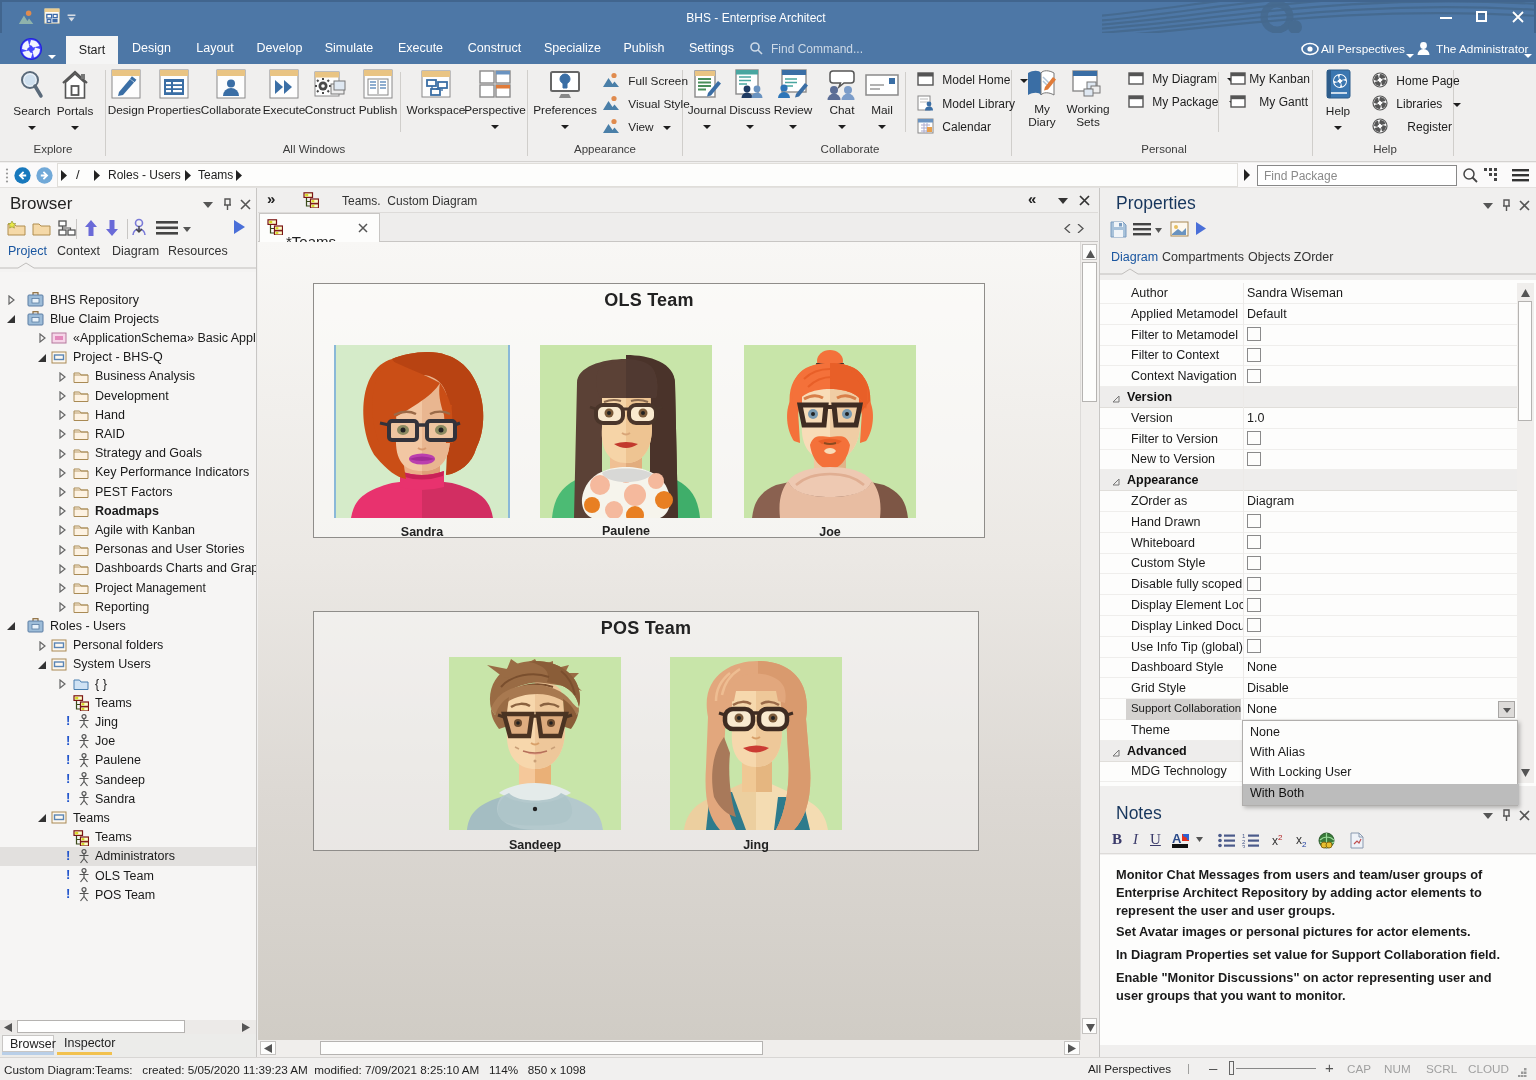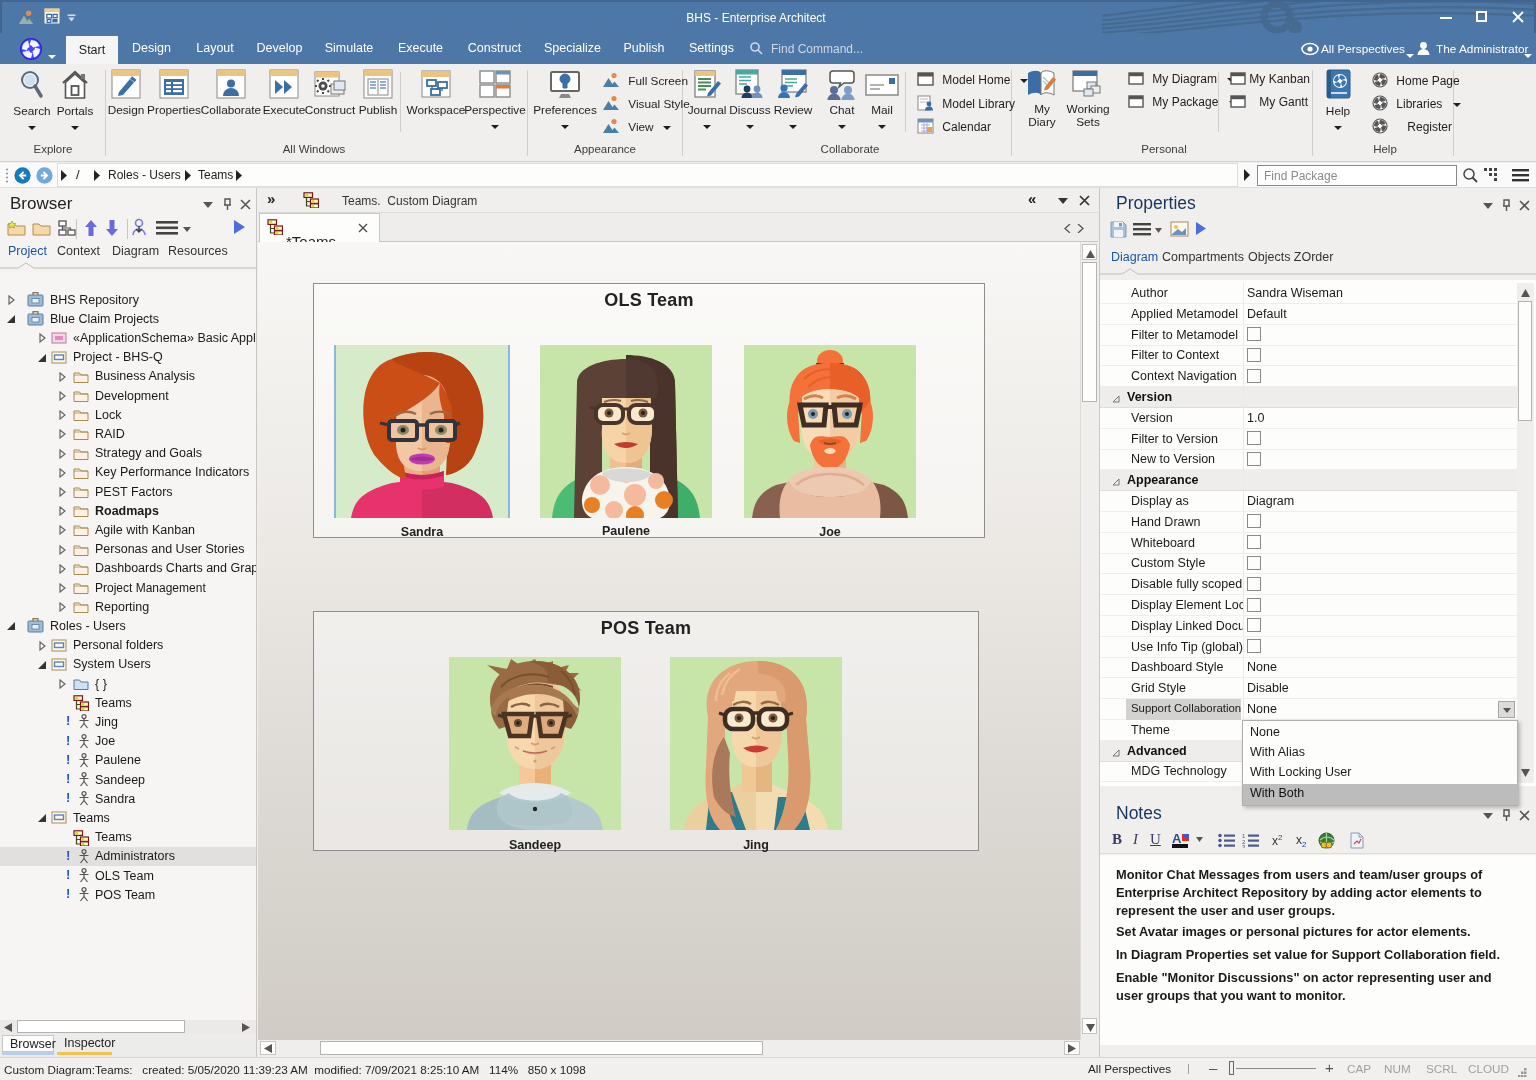--- a/index.html
+++ b/index.html
@@ -645,21 +645,21 @@
       <div class="abs" style="left:95px;top:2.5px;font-size:12.5px;color:#1a1a1a;white-space:nowrap">Development</div>
     </div>
   <div class="abs" style="left:0;top:217.2px;width:256px;height:19px;">
       <svg class="abs" style="left:59px;top:5px" width="7" height="10">
         <path d="M1 1 L6 5 L1 9 Z" fill="none" stroke="#666" stroke-width="1.2"></path>
       </svg>
       <div class="abs" style="left:73px;top:2px"><svg width="16" height="13" viewBox="0 0 16 13">
           <path d="M1 3 h5.5 l1.5 2 h7 v7.5 H1 Z" fill="#fdf2e2" stroke="#a98a54"></path>
           <path d="M1 5 h14" stroke="#a98a54" stroke-width="0.8"></path>
         </svg></div>
-      <div class="abs" style="left:95px;top:2.5px;font-size:12.5px;color:#1a1a1a;white-space:nowrap">Lock</div>
+      <div class="abs" style="left:95px;top:2.5px;font-size:12.5px;color:#1a1a1a;white-space:nowrap">Hand</div>
     </div>
   <div class="abs" style="left:0;top:236.4px;width:256px;height:19px;">
       <svg class="abs" style="left:59px;top:5px" width="7" height="10">
         <path d="M1 1 L6 5 L1 9 Z" fill="none" stroke="#666" stroke-width="1.2"></path>
       </svg>
       <div class="abs" style="left:73px;top:2px"><svg width="16" height="13" viewBox="0 0 16 13">
           <path d="M1 3 h5.5 l1.5 2 h7 v7.5 H1 Z" fill="#fdf2e2" stroke="#a98a54"></path>
           <path d="M1 5 h14" stroke="#a98a54" stroke-width="0.8"></path>
         </svg></div>
       <div class="abs" style="left:95px;top:2.5px;font-size:12.5px;color:#1a1a1a;white-space:nowrap">RAID</div>
@@ -1306,21 +1306,21 @@
       <div class="abs" style="left:147px;top:2.5px;width:14px;height:14px;border:1px solid #8a8a8a;background:#fdfdfc"></div>
     </div>
   <div class="abs" style="left:0;top:282.2px;width:417px;height:21px;background:#eeedec;border-bottom:1px solid #e0deda">
       <svg class="abs" style="left:12px;top:8px" width="8" height="8">
         <path d="M7 1 L7 7 L1 7 Z" fill="none" stroke="#777"></path>
       </svg>
       <div class="abs" style="left:27px;top:3px;font-weight:bold;font-size:12.5px;color:#111">Appearance</div>
     </div>
   <div class="abs" style="left:0;top:303.0px;width:417px;height:21px;border-bottom:1px solid #efeeec">
       <div class="abs" style="left:26px;top:0;width:115px;height:21px;"></div>
-      <div class="abs" style="left:31px;top:3px;font-size:12.5px;color:#1a1a1a;white-space:nowrap">Display as</div>
+      <div class="abs" style="left:31px;top:3px;font-size:12.5px;color:#1a1a1a;white-space:nowrap">ZOrder as</div>
       <div class="abs" style="left:147px;top:3px;font-size:12.5px;color:#1a1a1a">Diagram</div>
     </div>
   <div class="abs" style="left:0;top:323.8px;width:417px;height:21px;border-bottom:1px solid #efeeec">
       <div class="abs" style="left:26px;top:0;width:115px;height:21px;"></div>
       <div class="abs" style="left:31px;top:3px;font-size:12.5px;color:#1a1a1a;white-space:nowrap">Hand Drawn</div>
       <div class="abs" style="left:147px;top:2.5px;width:14px;height:14px;border:1px solid #8a8a8a;background:#fdfdfc"></div>
     </div>
   <div class="abs" style="left:0;top:344.6px;width:417px;height:21px;border-bottom:1px solid #efeeec">
       <div class="abs" style="left:26px;top:0;width:115px;height:21px;"></div>
       <div class="abs" style="left:31px;top:3px;font-size:12.5px;color:#1a1a1a;white-space:nowrap">Whiteboard</div>

